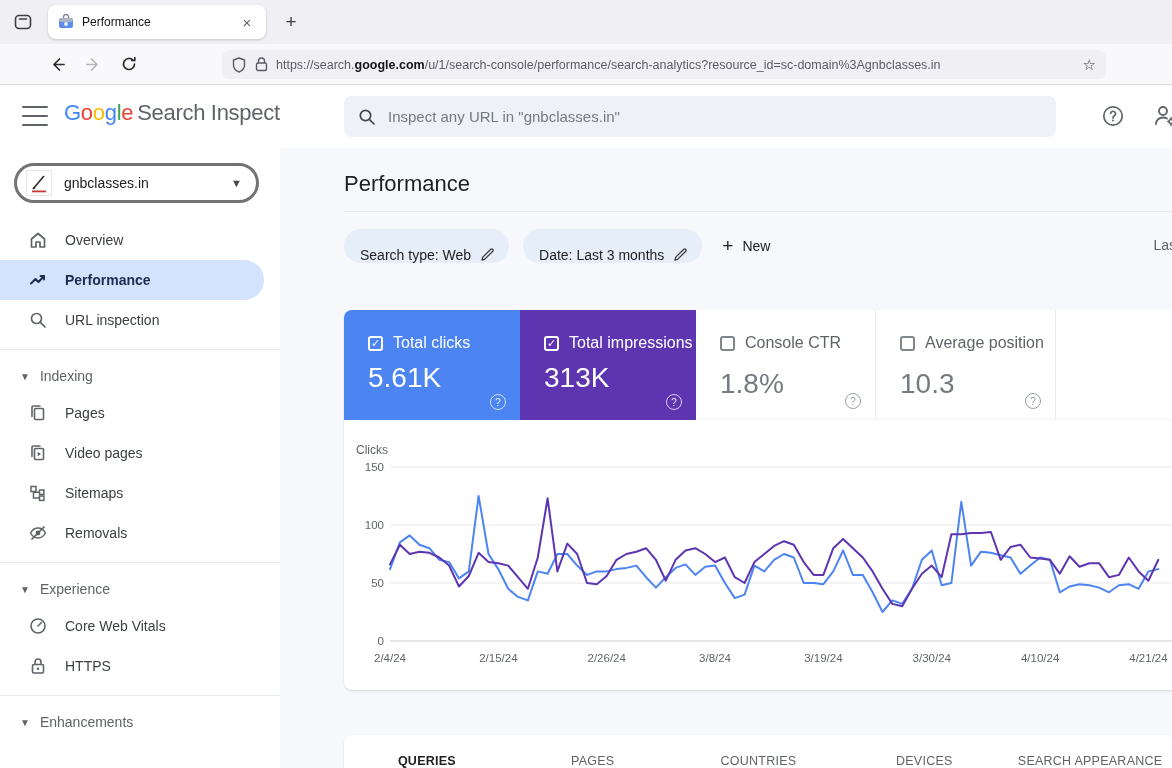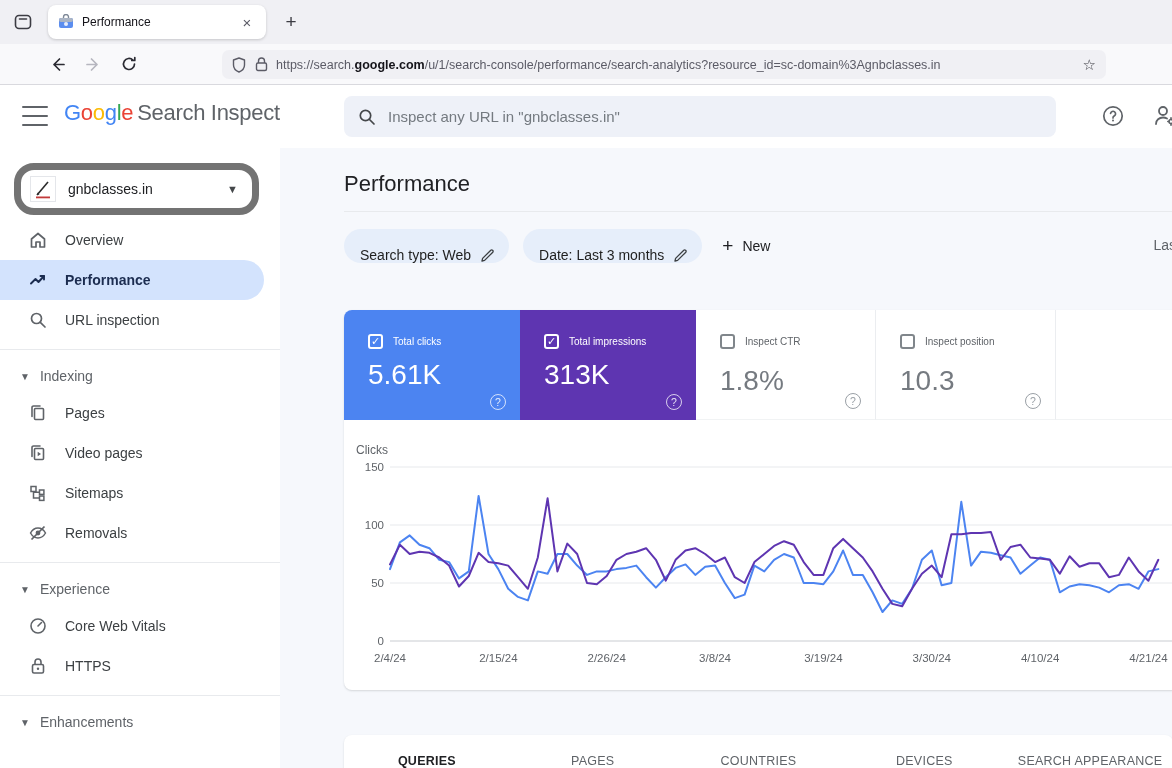--- a/index.html
+++ b/index.html
@@ -29,56 +29,56 @@
   .hamburger span { display:block; height:2px; background:#5f6368; border-radius:1px; }
   .gsc-logo { position:absolute; left:64px; top:15px; font-size:22px; letter-spacing:-.3px; white-space:nowrap; }
   .gsc-logo .rest { color:#5f6368; margin-left:4px; }
   .app-search { position:absolute; left:344px; top:11px; width:712px; height:41px; background:#eef1f8; border-radius:8px; display:flex; align-items:center; padding:0 14px; }
   .app-search input { border:none; outline:none; background:transparent; font-size:15px; color:#3c4043; flex:1; margin-left:12px; font-family:"Liberation Sans",sans-serif; }
   .app-search input::placeholder { color:#747a80; opacity:1; }
   .appbar-right-ic { position:absolute; top:18px; width:26px; height:26px; color:#5f6368; display:flex; align-items:center; justify-content:center; }
 
   
   .sidebar { position:absolute; left:0; top:148px; width:280px; bottom:0; background:#fff; overflow:hidden; }
-  .prop-select { position:absolute; left:14px; top:15px; width:245px; height:52px; border:7px solid #737373; border-radius:20px; background:#fff; display:flex; align-items:center; padding:0 14px 0 9px; cursor:pointer; }
+  .prop-select { position:absolute; left:14px; top:15px; width:245px; height:40px; border:3px solid #737373; border-radius:20px; background:#fff; display:flex; align-items:center; padding:0 14px 0 9px; cursor:pointer; }
   .prop-name { font-size:14px; color:#202124; flex:1; margin-left:12px; }
   .prop-caret { color:#44474a; font-size:11px; }
   .nav-list { position:absolute; top:72px; left:0; right:0; }
   .nav-item { height:40px; display:flex; align-items:center; padding-left:28px; color:#3c4043; font-size:14px; cursor:pointer; position:relative; }
   .nav-item .nicon { width:20px; height:20px; margin-right:17px; display:flex; align-items:center; justify-content:center; color:#5f6368; }
   .nav-item.active { background:#d3e3fd; width:264px; border-radius:0 20px 20px 0; color:#1b2c50; font-weight:700; }
   .nav-item.active .nicon { color:#1b2c50; }
   .side-divider { height:1px; background:#e8eaed; margin:9px 0 9px 0; }
   .section-head { height:34px; display:flex; align-items:center; padding-left:20px; color:#5f6368; font-size:14px; cursor:pointer; }
   .section-head .tri { font-size:10px; margin-right:10px; color:#5f6368; }
 
   
   .content { position:absolute; left:280px; top:148px; right:0; bottom:0; background:#f6f8fc; }
   .page-title { position:absolute; left:64px; top:23px; font-size:22px; color:#202124; font-weight:400; }
   .title-divider { position:absolute; left:64px; top:63px; right:0; height:1px; background:#e8eaed; }
   .filters { position:absolute; left:64px; top:81px; right:0; height:34px; display:flex; align-items:center; }
-  .chip { height:34px; background:#e6eefa; border-radius:17px; display:flex; align-items:flex-end; padding:0 14px 0 16px; font-size:14px; color:#1f1f1f; margin-right:14px; cursor:pointer; }
+  .chip { height:34px; background:#e6eefa; border-radius:17px; display:flex; align-items:flex-start; padding:18px 14px 0 16px; font-size:14px; color:#1f1f1f; margin-right:14px; cursor:pointer; }
   .chip svg { margin-left:9px; }
   .new-btn { display:flex; align-items:center; font-size:14px; color:#202124; cursor:pointer; margin-left:6px; }
   .new-btn .plus { font-size:19px; margin-right:9px; color:#202124; font-weight:400; }
   .last-updated { position:absolute; right:-8px; top:89px; font-size:14px; color:#5f6368; white-space:nowrap; }
 
   .panel { position:absolute; left:64px; right:-1px; background:#fff; border-radius:8px 0 0 8px; box-shadow:0 1px 2px rgba(60,64,67,.18); }
   .panel.cards-chart { top:162px; height:380px; }
   .cards-row { display:flex; height:110px; }
   .mcard { width:176px; height:110px; position:relative; padding:24px 0 0 24px; cursor:pointer; }
   .mcard.blue { background:#4c84f1; border-radius:8px 0 0 0; color:#fff; }
   .mcard.purple { background:#5e35b1; color:#fff; }
   .mcard.white { width:180px; background:#fff; color:#5f6368; border-bottom:1px solid #f1f3f4; }
   .mcard.white.bordered { border-right:1px solid #ebedf0; }
   .mcard .crow { display:flex; align-items:center; }
   .cb { width:15px; height:15px; border-radius:3px; margin-right:10px; display:flex; align-items:center; justify-content:center; font-size:11px; flex:none; }
   .cb.checked { border:2px solid #fff; color:#fff; }
   .cb.un { border:2px solid #80868b; color:transparent; }
-  .mcard .clabel { font-size:10px; white-space:nowrap; }
+  .mcard .clabel { font-size:16px; white-space:nowrap; }
   .mcard.white .clabel { color:#5f6368; }
   .mcard .cvalue { font-size:28px; margin-top:10px; font-weight:400; }
   .mcard.white .cvalue { color:#757a80;margin-top:16px; }
   .help-dot { position:absolute; right:14px; bottom:10px; width:16px; height:16px; border-radius:50%; font-size:10.5px; display:flex; align-items:center; justify-content:center; }
   .help-dot.lite { border:1.4px solid rgba(255,255,255,.75); color:rgba(255,255,255,.85); }
   .help-dot.gray { border:1.4px solid #9aa0a6; color:#9aa0a6; }
 
   .chart-wrap { position:relative; width:828px; height:255px; margin-top:15px; }
 
   .panel.tabs-panel { top:587px; height:200px; border-radius:8px 8px 0 0; }
@@ -334,29 +334,29 @@
         <div class="crow">
           <span class="cb checked">✓</span>
           <span class="clabel">Total impressions</span>
         </div>
         <div class="cvalue">313K</div>
         <span class="help-dot lite">?</span>
       </div>
       <div class="mcard white bordered">
         <div class="crow">
           <span class="cb un"></span>
-          <span class="clabel">Inspect CTR</span>
+          <span class="clabel">Console CTR</span>
         </div>
         <div class="cvalue">1.8%</div>
         <span class="help-dot gray">?</span>
       </div>
       <div class="mcard white bordered">
         <div class="crow">
           <span class="cb un"></span>
-          <span class="clabel">Inspect position</span>
+          <span class="clabel">Average position</span>
         </div>
         <div class="cvalue">10.3</div>
         <span class="help-dot gray">?</span>
       </div>
       <div class="mcard white" style="flex:1"></div>
     </div>
     <div class="chart-wrap">
       <svg id="perf-chart" width="828" height="255" viewBox="0 0 828 255">
           <line x1="46" y1="206" x2="828" y2="206" stroke="#c9ccd1" stroke-width="1"></line>
           <text x="40" y="210" text-anchor="end" fill="#5f6368" font-size="11.5" font-family="Liberation Sans, sans-serif">0</text>

